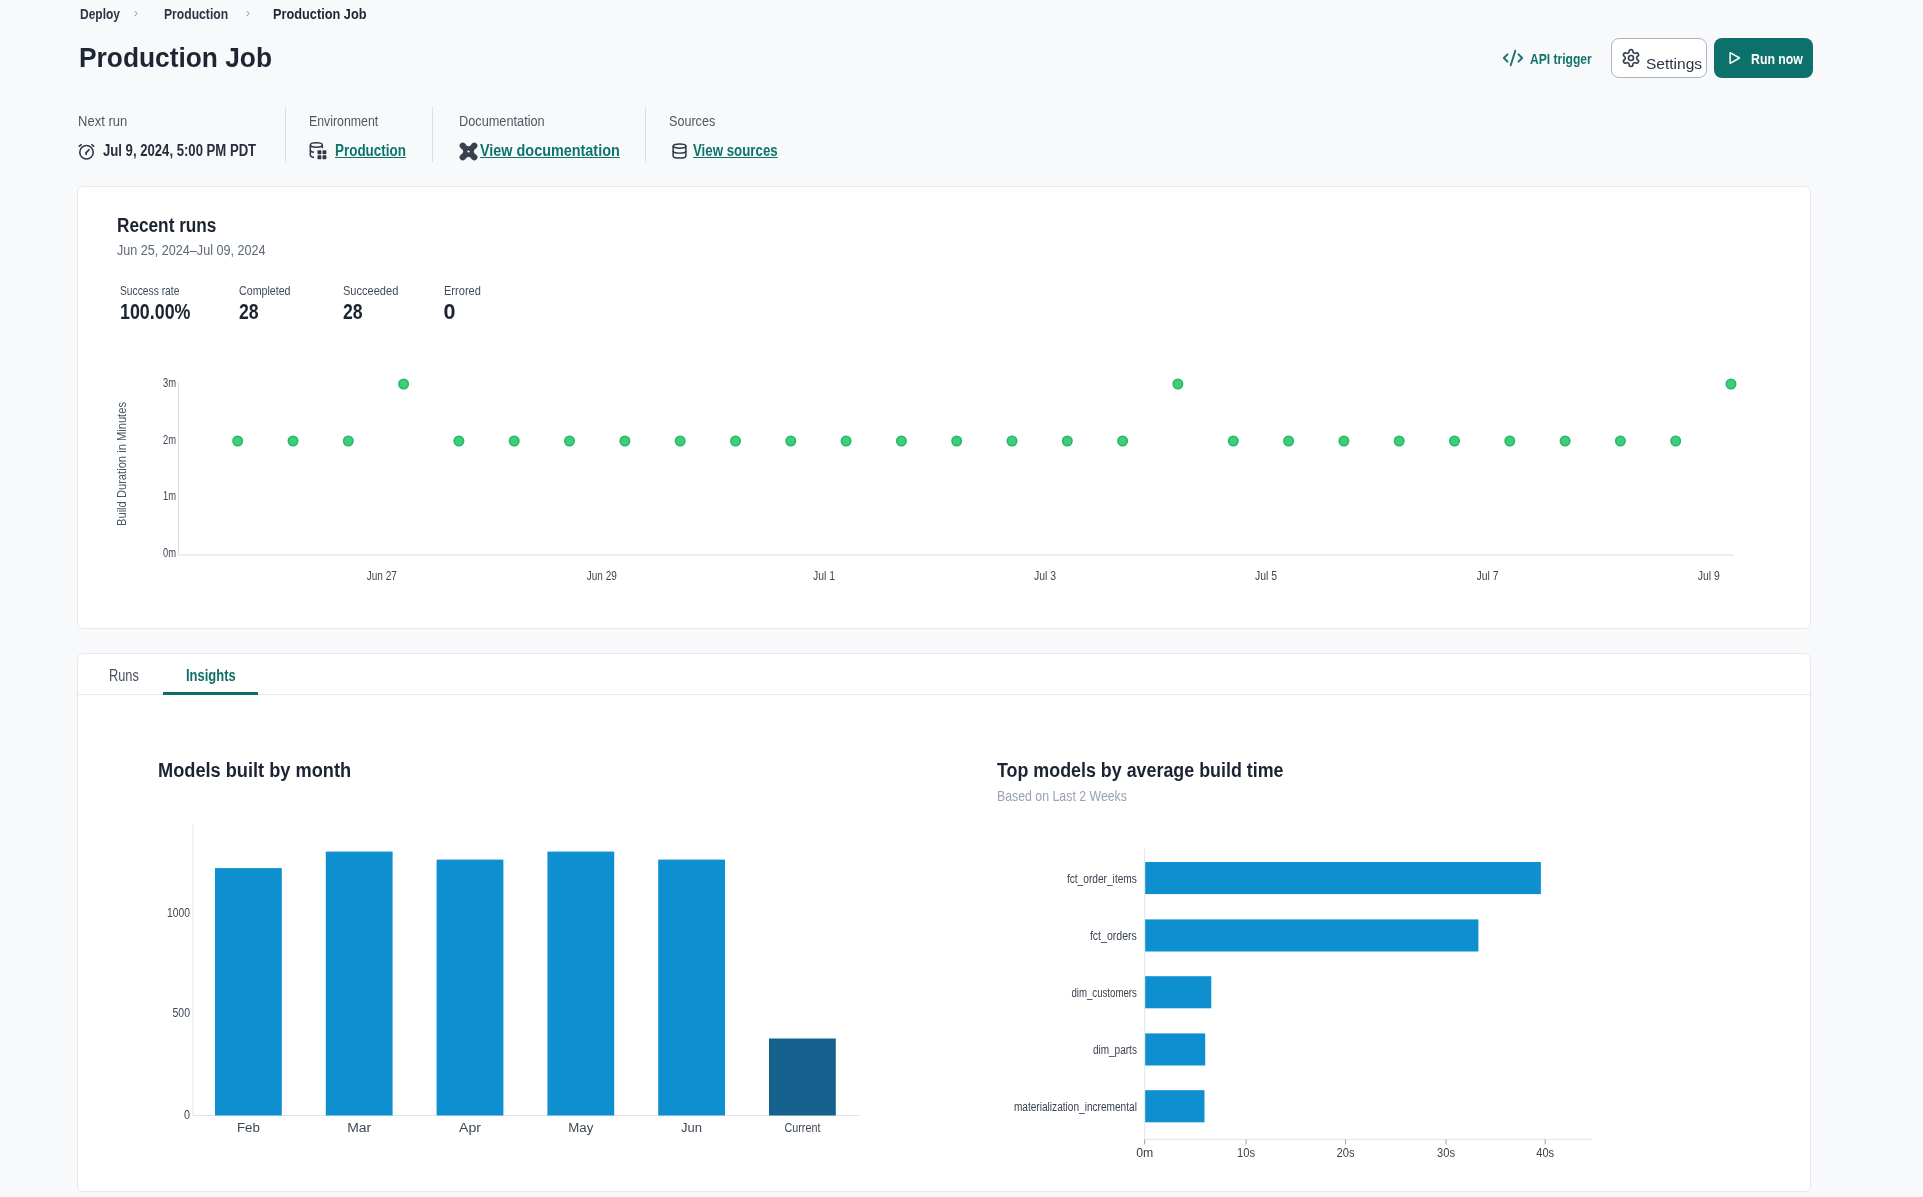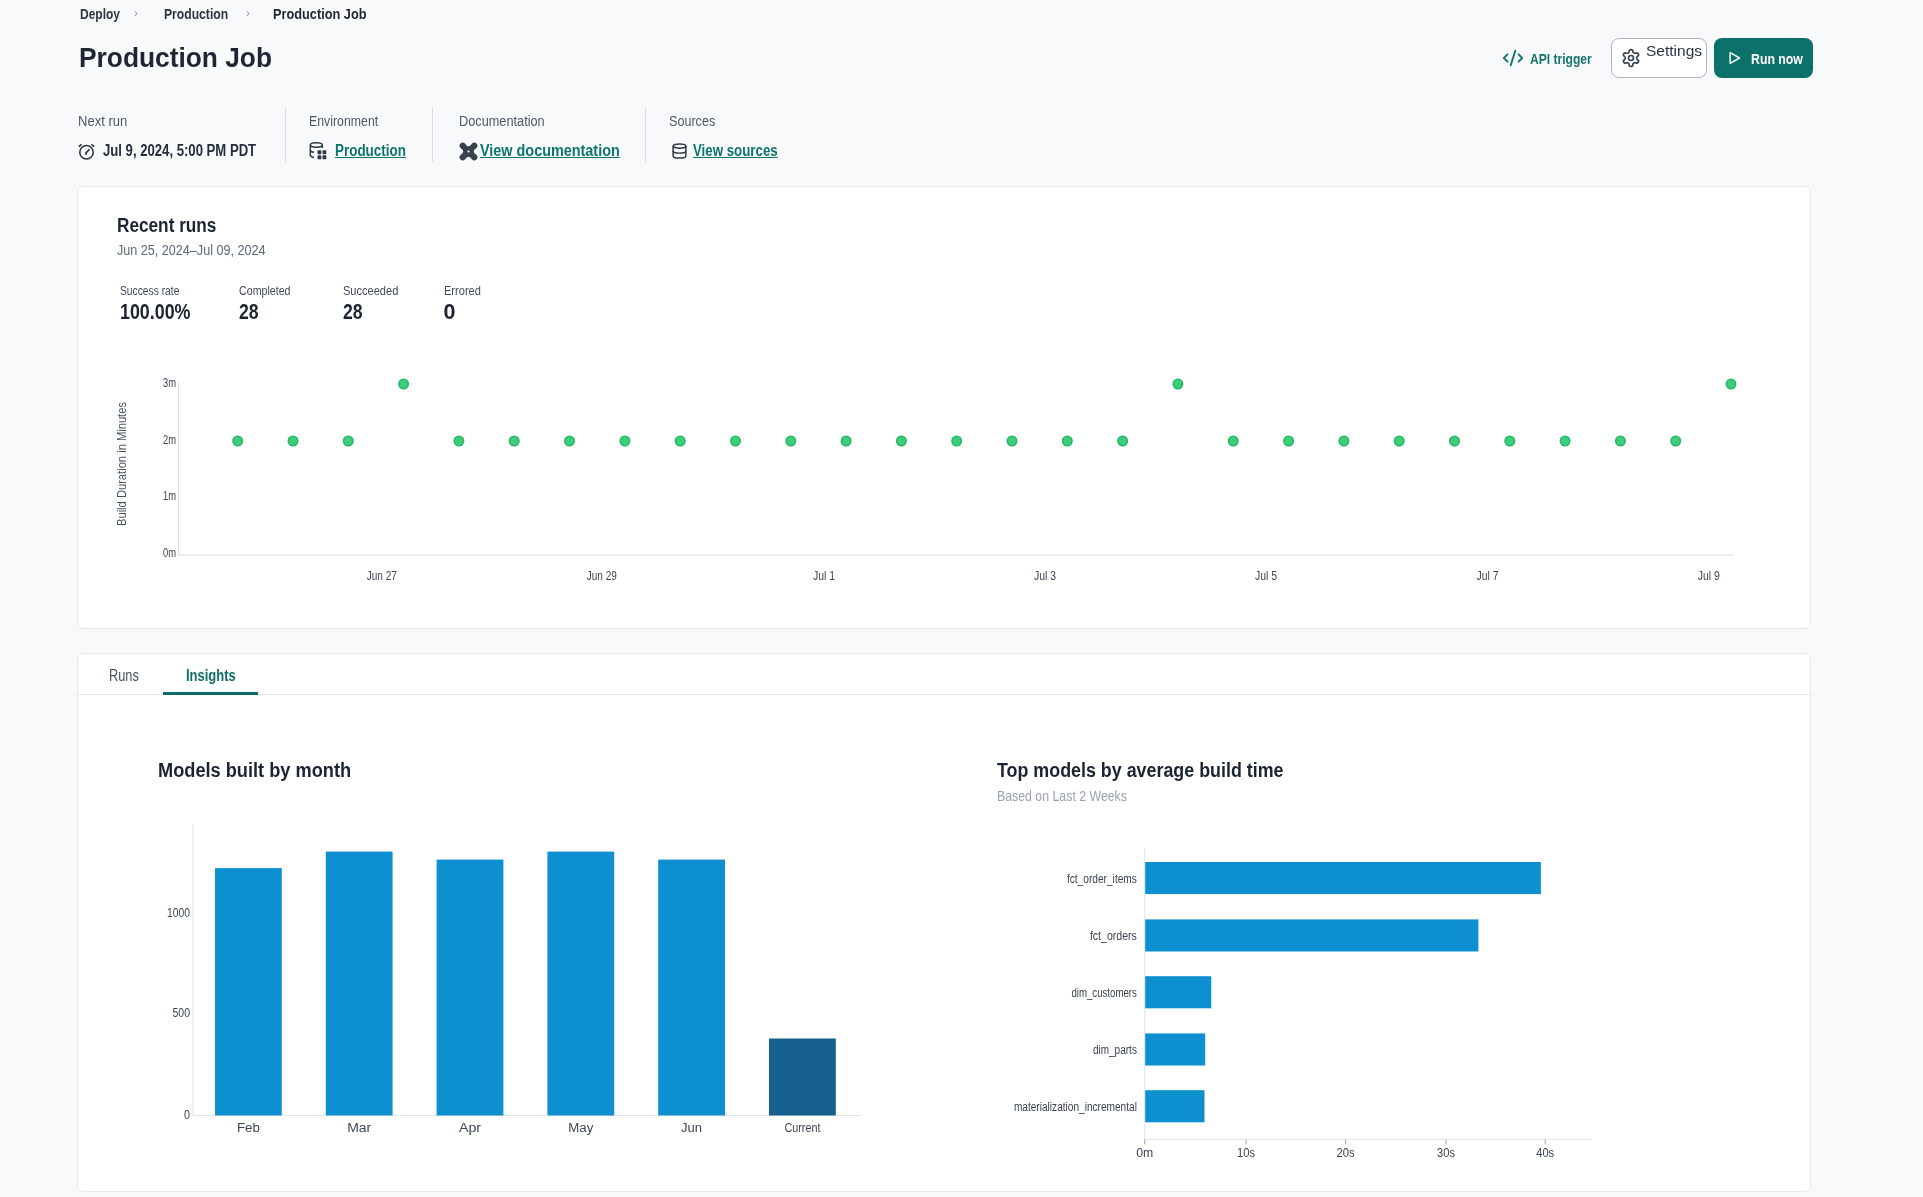--- a/index.html
+++ b/index.html
@@ -26,21 +26,21 @@
     <path d="m6 8-4 4 4 4"></path>
     <path d="m14.5 4-5 16"></path>
 </svg>
 <span class="t" style="left:1530px; top:51px; font-size:15.5px; font-weight:700; color:#15756e; transform:scaleX(0.78);">API trigger</span>
 
 <div class="abs" style="left:1611px; top:38px; width:96px; height:40px; background:#fff; border:1px solid #aeb5c0; border-radius:8px;"></div>
 <svg class="abs" width="20" height="20" viewBox="0 0 24 24" fill="none" stroke="#39414e" stroke-width="2" stroke-linecap="round" stroke-linejoin="round" style="left:1621px; top:48px;">
   <path d="M12.22 2h-.44a2 2 0 0 0-2 2v.18a2 2 0 0 1-1 1.73l-.43.25a2 2 0 0 1-2 0l-.15-.08a2 2 0 0 0-2.73.73l-.22.38a2 2 0 0 0 .73 2.73l.15.1a2 2 0 0 1 1 1.72v.51a2 2 0 0 1-1 1.74l-.15.09a2 2 0 0 0-.73 2.73l.22.38a2 2 0 0 0 2.73.73l.15-.08a2 2 0 0 1 2 0l.43.25a2 2 0 0 1 1 1.73V20a2 2 0 0 0 2 2h.44a2 2 0 0 0 2-2v-.18a2 2 0 0 1 1-1.73l.43-.25a2 2 0 0 1 2 0l.15.08a2 2 0 0 0 2.73-.73l.22-.39a2 2 0 0 0-.73-2.73l-.15-.08a2 2 0 0 1-1-1.74v-.5a2 2 0 0 1 1-1.74l.15-.09a2 2 0 0 0 .73-2.73l-.22-.38a2 2 0 0 0-2.73-.73l-.15.08a2 2 0 0 1-2 0l-.43-.25a2 2 0 0 1-1-1.73V4a2 2 0 0 0-2-2z"></path>
   <circle cx="12" cy="12" r="3"></circle>
 </svg>
-<span class="t" style="left:1646px; top:43px; font-size:15.5px; color:#2c3543;">Settings</span>
+<span class="t" style="left:1646px; top:56px; font-size:15.5px; color:#2c3543;">Settings</span>
 
 <div class="abs" style="left:1714px; top:38px; width:99px; height:40px; background:#0c716a; border-radius:8px;"></div>
 <svg class="abs" width="15" height="16" viewBox="0 0 24 24" fill="none" stroke="#fff" stroke-width="2.4" stroke-linejoin="round" style="left:1727px; top:50px;">
   <path d="M5 3.5 L20 12 L5 20.5 Z"></path>
 </svg>
 <span class="t" style="left:1750.5px; top:51px; font-size:15px; font-weight:700; color:#fff; transform:scaleX(0.82);">Run now</span>
 
 <span class="t" style="left:77.5px; top:114px; font-size:14px; color:#4d5866; transform:scaleX(0.93);">Next run</span>
 <span class="t" style="left:309px; top:114px; font-size:14px; color:#4d5866; transform:scaleX(0.88);">Environment</span>
 <span class="t" style="left:458.5px; top:114px; font-size:14px; color:#4d5866; transform:scaleX(0.91);">Documentation</span>

